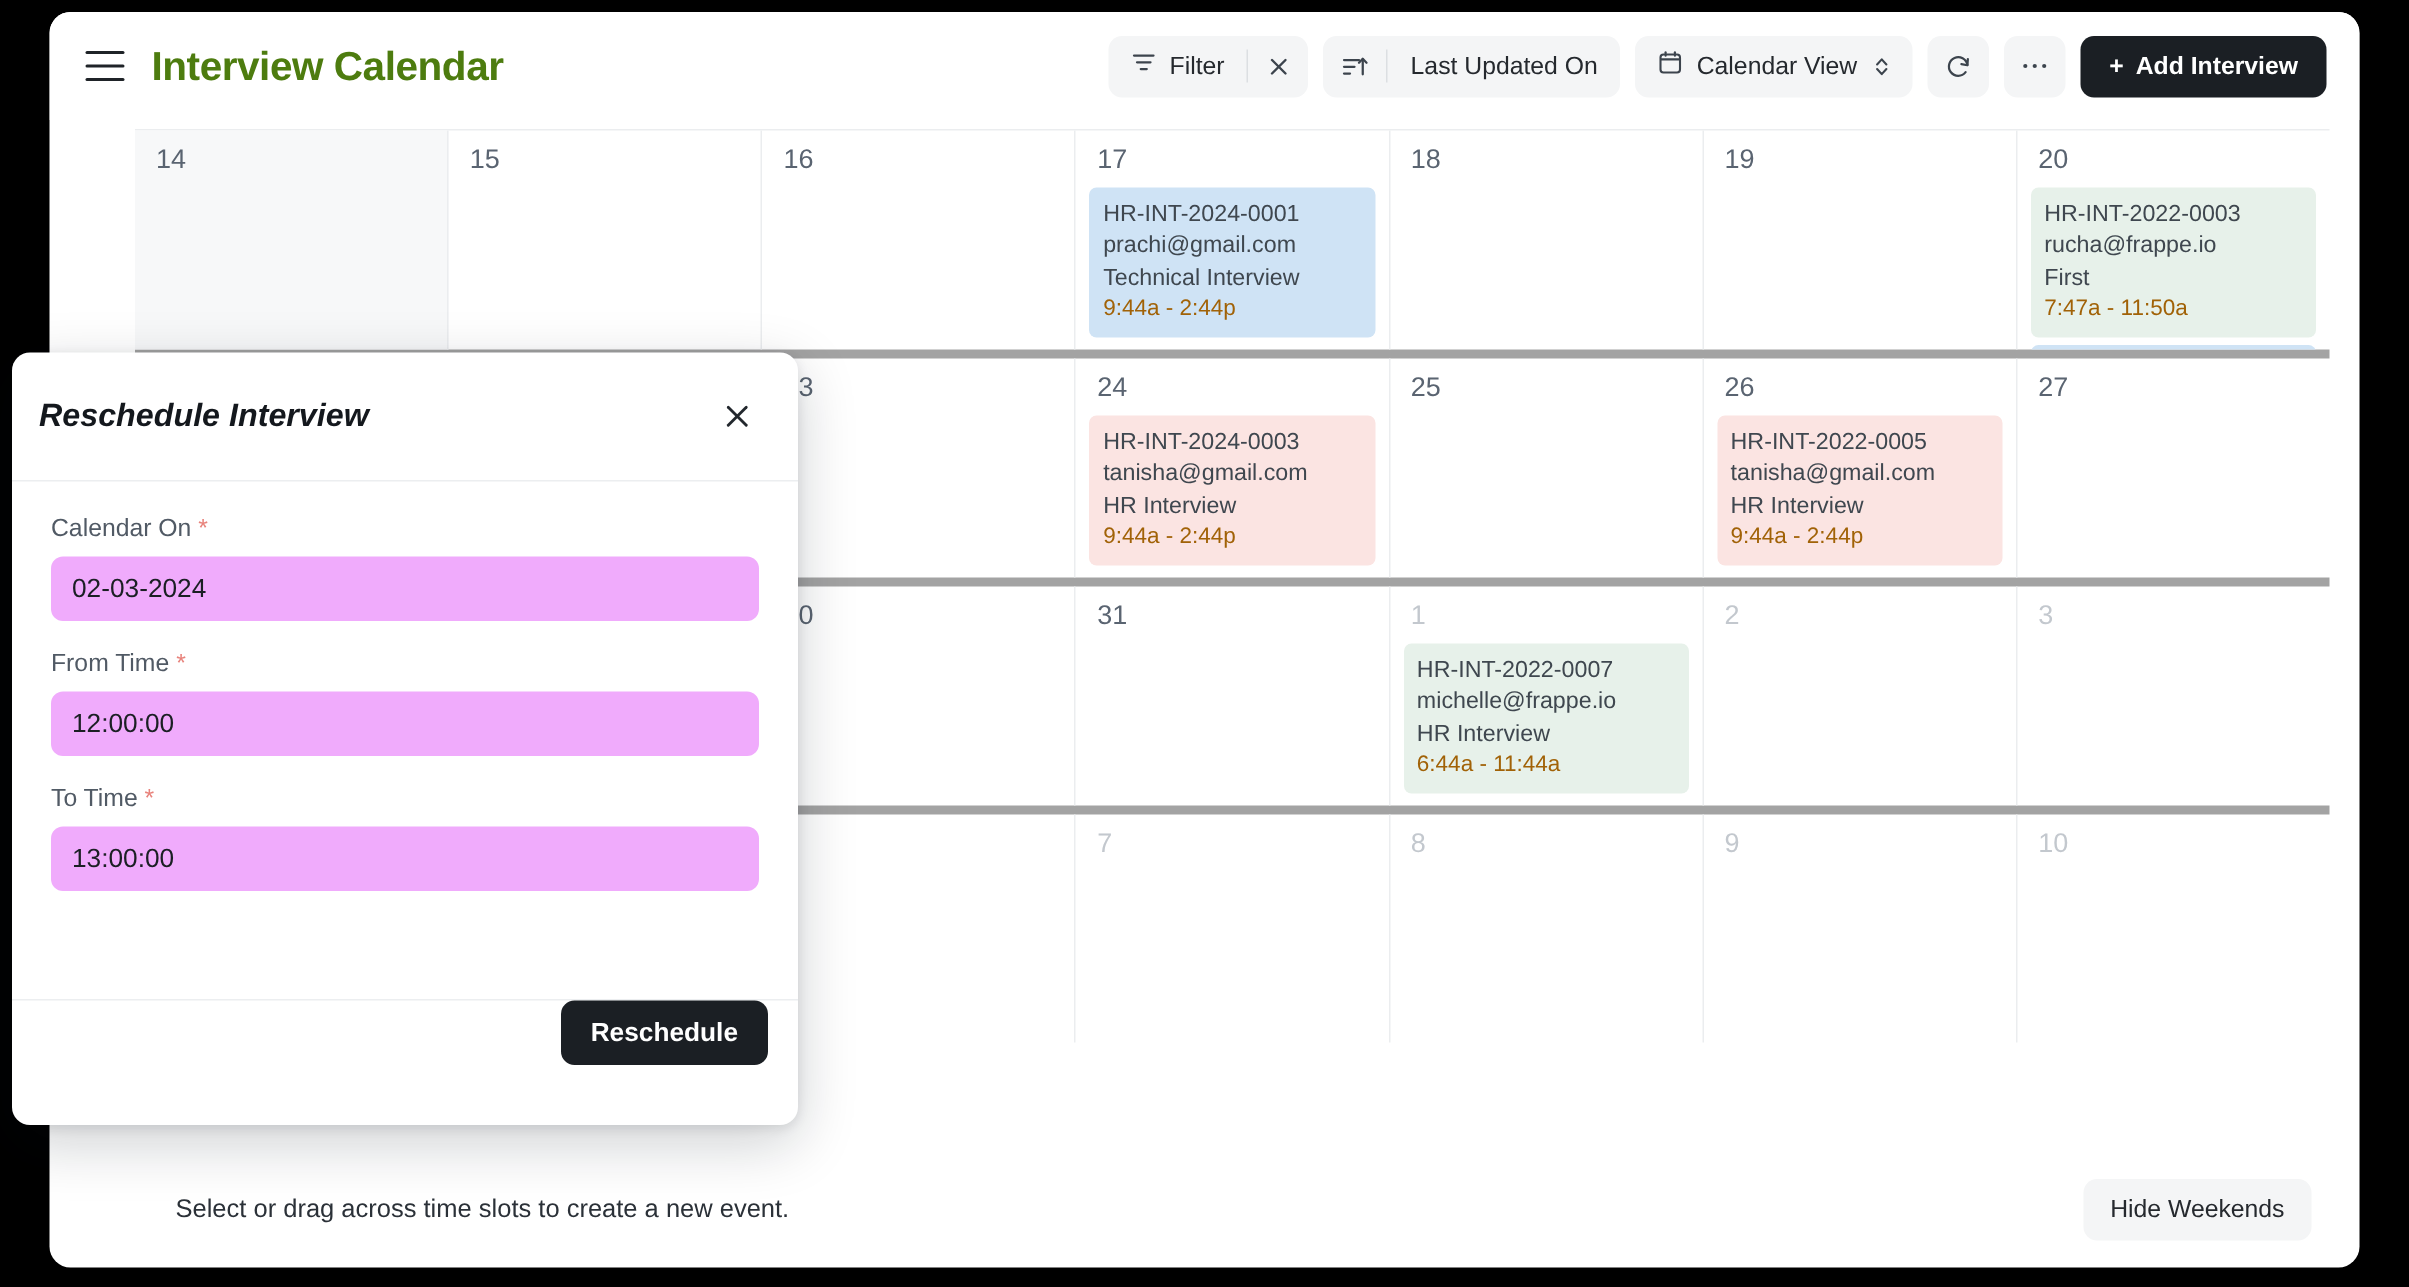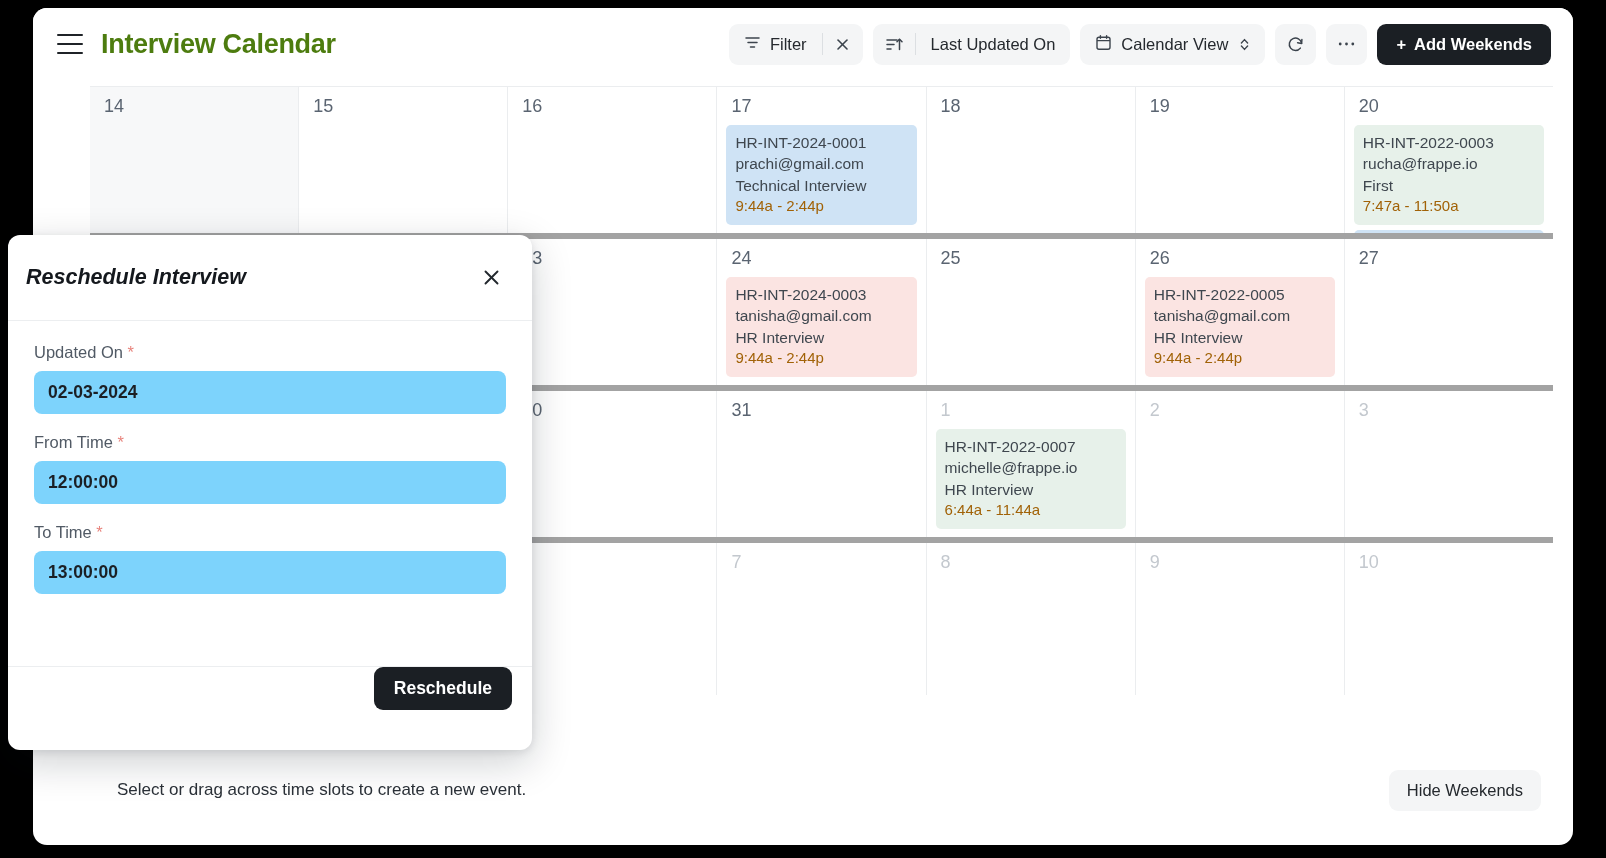--- a/index.html
+++ b/index.html
@@ -118,21 +118,21 @@
   .event .ev-mail { color: #3f474f; display: block; }
   .event .ev-type { color: #3f474f; display: block; }
   .event .ev-time { color: #a16207; display: block; font-size: 15px; }
   .ev-green { background: #e7f1ea; }
   .ev-blue  { background: #cfe3f5; }
   .ev-pink  { background: #fbe4e2; }
 
   
   #cal-footer {
     position: absolute;
-    left: 57px; right: 20px; bottom: 16px; height: 78px;
+    left: 57px; right: 20px; bottom: 0; height: 78px;
     display: flex; align-items: center;
   }
   #footer-hint { font-size: 17px; color: #2b3138; padding-left: 27px; }
   #hide-weekends-button {
     margin-left: auto; margin-right: 12px;
     background: #f4f5f6; border: none; border-radius: 9px;
     height: 41px; padding: 0 18px;
     font-size: 16.5px; color: #25292e; cursor: pointer;
     font-family: "Liberation Sans", sans-serif;
   }
@@ -162,23 +162,23 @@
     background: none; border: none; cursor: pointer;
   }
   #modal-body { flex: 1 1 auto; padding: 22px 26px 0 26px; }
   .field { margin-bottom: 19px; }
   .field-label {
     font-size: 16.5px; color: #515a65; margin-bottom: 9px; display: block;
   }
   .req { color: #e8837c; }
   .field-input {
     width: 100%; height: 43px;
-    background: #7dd3fc; border: none; border-radius: 8px;
+    background: #f0abfc; border: none; border-radius: 8px;
     padding: 0 14px;
-    font-size: 17.5px; font-weight: 700; color: #1b1f24;
+    font-size: 17.5px; font-weight: 400; color: #1b1f24;
     font-family: "Liberation Sans", sans-serif;
   }
   #modal-footer {
     flex: 0 0 84px; height: 84px;
     border-top: 1px solid #eceef0;
     display: flex; justify-content: flex-end;
     padding: 0 20px;
   }
   #reschedule-button {
     background: #1b1f24; color: #ffffff;
@@ -271,21 +271,21 @@
       <button class="tb-icon-btn">
         <svg width="19" height="6" viewBox="0 0 19 6" fill="none">
           <circle cx="3.2" cy="3" r="1.4" fill="#3c444d"></circle>
           <circle cx="9.5" cy="3" r="1.4" fill="#3c444d"></circle>
           <circle cx="15.8" cy="3" r="1.4" fill="#3c444d"></circle>
         </svg>
       </button>
 
       <button id="add-interview-button">
         <span>+</span>
-        <span>Add Weekends</span>
+        <span>Add Interview</span>
       </button>
     </div>
   </div>
 
   <div id="calendar">
       <div class="cal-row">
         <div class="cal-cell today">
           <span class="daynum">14</span>
         </div>
         <div class="cal-cell">
@@ -422,20 +422,20 @@
   <div id="modal-header">
     <div id="modal-title">Reschedule Interview</div>
     <button id="modal-close-button">
       <svg width="21" height="21" viewBox="0 0 21 21" fill="none">
         <line x1="4.5" y1="4.5" x2="16.5" y2="16.5" stroke="#22272d" stroke-width="1.9" stroke-linecap="round"></line>
         <line x1="16.5" y1="4.5" x2="4.5" y2="16.5" stroke="#22272d" stroke-width="1.9" stroke-linecap="round"></line>
       </svg>
     </button>
   </div>
   <div id="modal-body">
-      <div class="field"><label class="field-label"><span>Updated On</span><span class="req"> *</span></label><input class="field-input" type="text" value="02-03-2024" style=""></div>
+      <div class="field"><label class="field-label"><span>Calendar On</span><span class="req"> *</span></label><input class="field-input" type="text" value="02-03-2024" style=""></div>
       <div class="field"><label class="field-label"><span>From Time</span><span class="req"> *</span></label><input class="field-input" type="text" value="12:00:00" style=""></div>
       <div class="field"><label class="field-label"><span>To Time</span><span class="req"> *</span></label><input class="field-input" type="text" value="13:00:00" style=""></div>
     </div>
   <div id="modal-footer">
     <button id="reschedule-button">Reschedule</button>
   </div>
 </div>
 
 </body></html>

